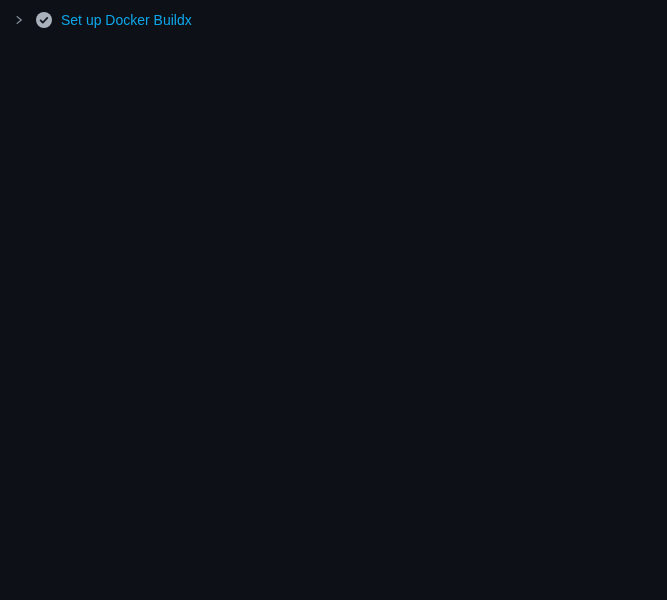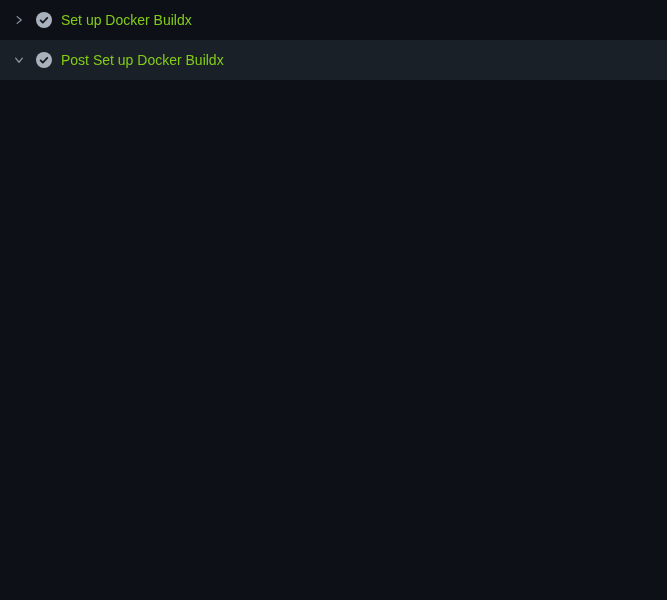--- a/index.html
+++ b/index.html
@@ -1,21 +1,21 @@
 <!DOCTYPE html>
 <html><head>
 <meta charset="utf-8">
 <style>
   html,body{margin:0;padding:0;background:#0d1117;}
   .page{position:relative;width:667px;height:600px;overflow:hidden;background:#0d1117;}
 
   
   .sections{width:100%;}
   .section{height:40px;display:flex;align-items:center;padding-left:12px;
-           color:#84cc16;font:400 14px "Liberation Sans",sans-serif;cursor:pointer;}
+           color:#0ea5e9;font:400 14px "Liberation Sans",sans-serif;cursor:pointer;}
   .section.expanded{background:#1a2028;}
   .chev{width:14px;height:14px;display:inline-flex;align-items:center;justify-content:center;
         color:#8b949e;margin-right:10px;}
   .section.expanded .chev svg{transform:rotate(90deg);}
   .check{width:16px;height:16px;display:inline-flex;margin-right:9px;}
   .slabel{white-space:nowrap;}
 
   
   .log{padding-top:9px;height:431px;overflow:hidden;
        font:400 12px "DejaVu Sans Mono","Liberation Mono",monospace;
@@ -33,34 +33,20 @@
             <path fill="none" stroke="currentColor" stroke-width="1.7" stroke-linecap="round" stroke-linejoin="round" d="M5.5 3.5L11 8l-5.5 4.5"></path>
           </svg>
     </span>
     <span class="check">
       <svg width="16" height="16" viewBox="0 0 16 16">
             <circle cx="8" cy="8" r="8" fill="#a9b2bc"></circle>
             <path fill="none" stroke="#161b22" stroke-width="1.8" stroke-linecap="round" stroke-linejoin="round" d="M4.6 8.4l2.2 2.2 4.5-4.7"></path>
           </svg>
     </span>
     <span class="slabel">Set up Docker Buildx</span>
-  </div>
-      <div class="section expanded">
-    <span class="chev">
-      <svg width="12" height="12" viewBox="0 0 16 16">
-            <path fill="none" stroke="currentColor" stroke-width="1.7" stroke-linecap="round" stroke-linejoin="round" d="M5.5 3.5L11 8l-5.5 4.5"></path>
-          </svg>
-    </span>
-    <span class="check">
-      <svg width="16" height="16" viewBox="0 0 16 16">
-            <circle cx="8" cy="8" r="8" fill="#a9b2bc"></circle>
-            <path fill="none" stroke="#161b22" stroke-width="1.8" stroke-linecap="round" stroke-linejoin="round" d="M4.6 8.4l2.2 2.2 4.5-4.7"></path>
-          </svg>
-    </span>
-    <span class="slabel">Post Set up Docker Buildx</span>
   </div>
     </div>
   <div class="log" id="log">
       <div class="row plain">
     
     
     
   </div>
       <div class="row group">
     

